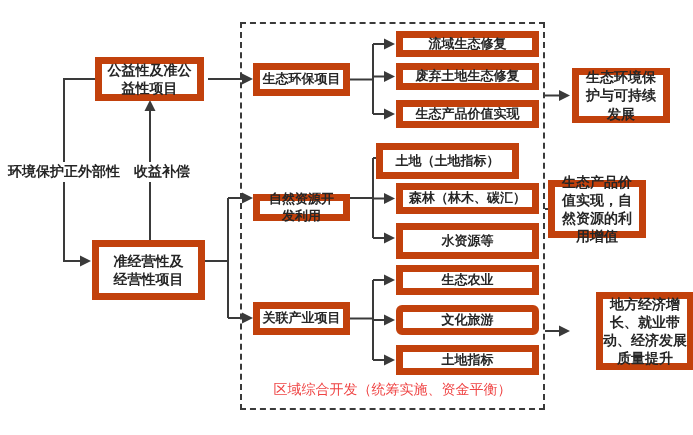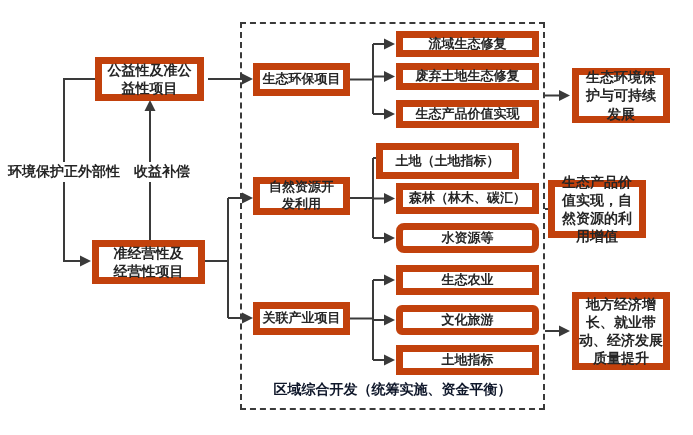--- a/index.html
+++ b/index.html
@@ -35,22 +35,22 @@
     font-weight:700;
     font-size:14px;
     background:#ffffff;
     white-space:nowrap;
     padding:1px 2px;
   }
   .caption{
     position:absolute;
     left:240px;top:381px;width:305px;
     text-align:center;
-    font-weight:700;font-size:14px;
-    color:#0f172a;
+    font-weight:400;font-size:14px;
+    color:#ef4444;
   }
   .f14{font-size:14px;}
   .f13{font-size:13px;}
 </style>
 </head>
 <body>
 
 <div class="canvas">
 
   <svg class="connectors" viewBox="0 0 693 435" xmlns="http://www.w3.org/2000/svg">
@@ -103,38 +103,38 @@
     <line x1="545" y1="209" x2="560" y2="209"></line>
       <polygon points="570,209 559,203.5 559,214.5"></polygon>
     <line x1="545" y1="331" x2="560" y2="331"></line>
       <polygon points="570,331 559,325.5 559,336.5"></polygon>
   </svg>
 
   <div class="dashed" style="left:240px;top:22px;width:305px;height:388px;"></div>
   <div class="caption">区域综合开发（统筹实施、资金平衡）</div>
 
   <div class="box f14" style="left:95px;top:57px;width:109px;height:44px;padding:2px 4px;">公益性及准公益性项目</div>
-  <div class="box f14" style="left:92px;top:240px;width:113px;height:44px;padding:2px 11px;">准经营性及经营性项目</div>
+  <div class="box f14" style="left:92px;top:240px;width:113px;height:60px;padding:2px 11px;">准经营性及经营性项目</div>
 
   <div class="lbl" style="left:6px;top:162px;">环境保护正外部性</div>
   <div class="lbl" style="left:110px;top:162px;margin-left:22px;">收益补偿</div>
 
   <div class="box f13" style="left:253px;top:63px;width:97px;height:33px;">生态环保项目</div>
-  <div class="box f13" style="left:253px;top:177px;width:97px;height:27px;padding:12px 4px;">自然资源开发利用</div>
+  <div class="box f13" style="left:253px;top:194px;width:97px;height:27px;padding:1px 4px;">自然资源开发利用</div>
   <div class="box f13" style="left:253px;top:302px;width:97px;height:33px;">关联产业项目</div>
 
   <div class="box f13" style="left:396px;top:31px;width:143px;height:26px;">流域生态修复</div>
   <div class="box f13" style="left:396px;top:63px;width:143px;height:27px;">废弃土地生态修复</div>
   <div class="box f13" style="left:396px;top:100px;width:143px;height:28px;">生态产品价值实现</div>
 
   <div class="box f13" style="left:376px;top:143px;width:143px;height:36px;">土地（土地指标）</div>
   <div class="box f13" style="left:396px;top:183px;width:143px;height:31px;">森林（林木、碳汇）</div>
-  <div class="box f13" style="left:396px;top:223px;width:143px;height:30px;border-radius:8px;">水资源等</div>
+  <div class="box f13" style="left:396px;top:223px;width:143px;height:36px;">水资源等</div>
 
   <div class="box f13" style="left:396px;top:265px;width:143px;height:30px;">生态农业</div>
   <div class="box f13" style="left:396px;top:305px;width:143px;height:30px;border-radius:6px;">文化旅游</div>
   <div class="box f13" style="left:396px;top:345px;width:143px;height:30px;">土地指标</div>
 
   <div class="box f14" style="left:572px;top:68px;width:98px;height:55px;padding:2px 5px;">生态环境保护与可持续发展</div>
   <div class="box f14" style="left:548px;top:180px;width:98px;height:58px;padding:2px 5px;">生态产品价值实现，自然资源的利用增值</div>
-  <div class="box f14" style="left:572px;top:292px;width:98px;height:78px;padding:2px 0;">地方经济增长、就业带动、经济发展质量提升</div>
+  <div class="box f14" style="left:596px;top:292px;width:98px;height:78px;padding:2px 0;">地方经济增长、就业带动、经济发展质量提升</div>
 
 </div>
 
 </body></html>

